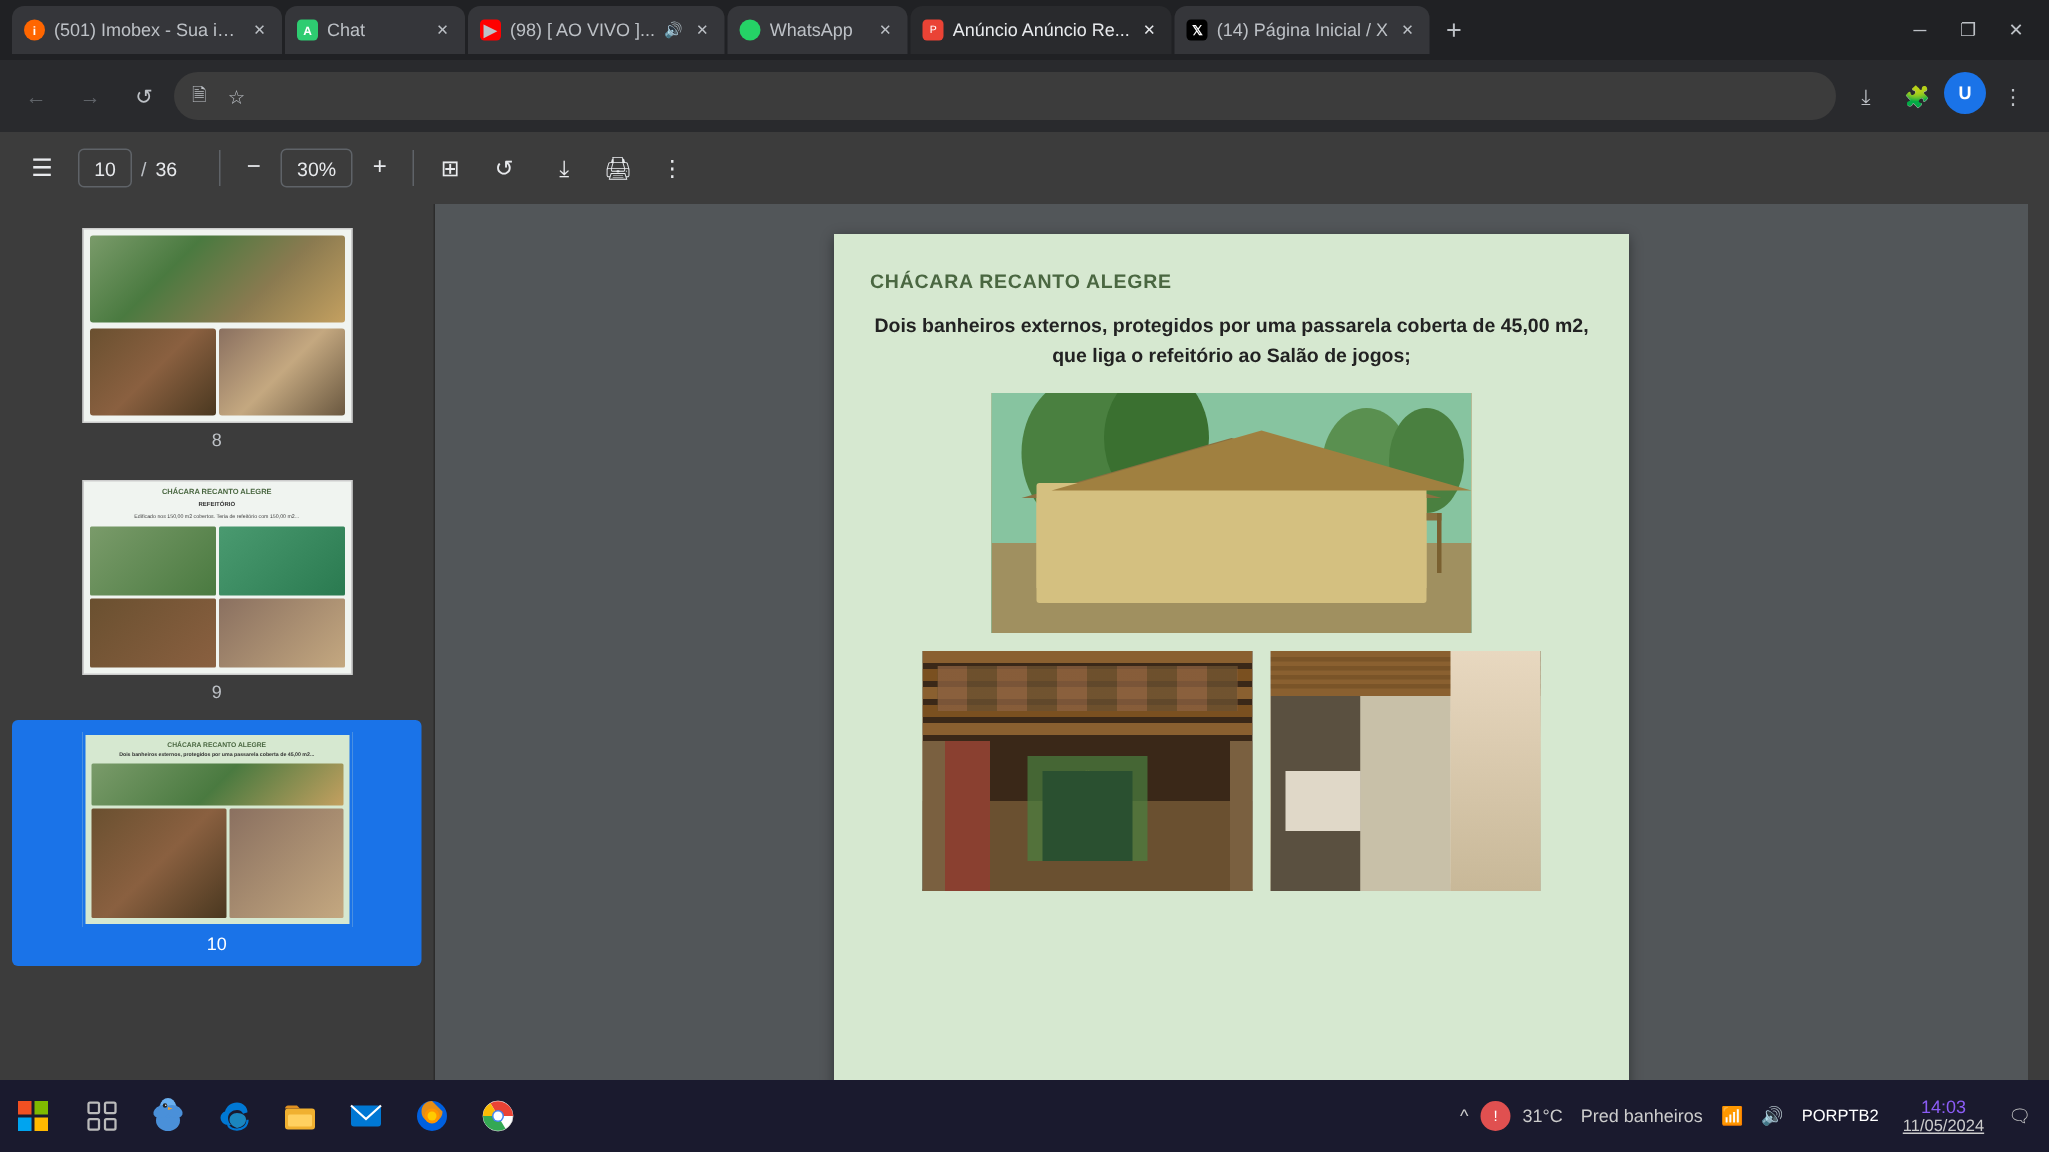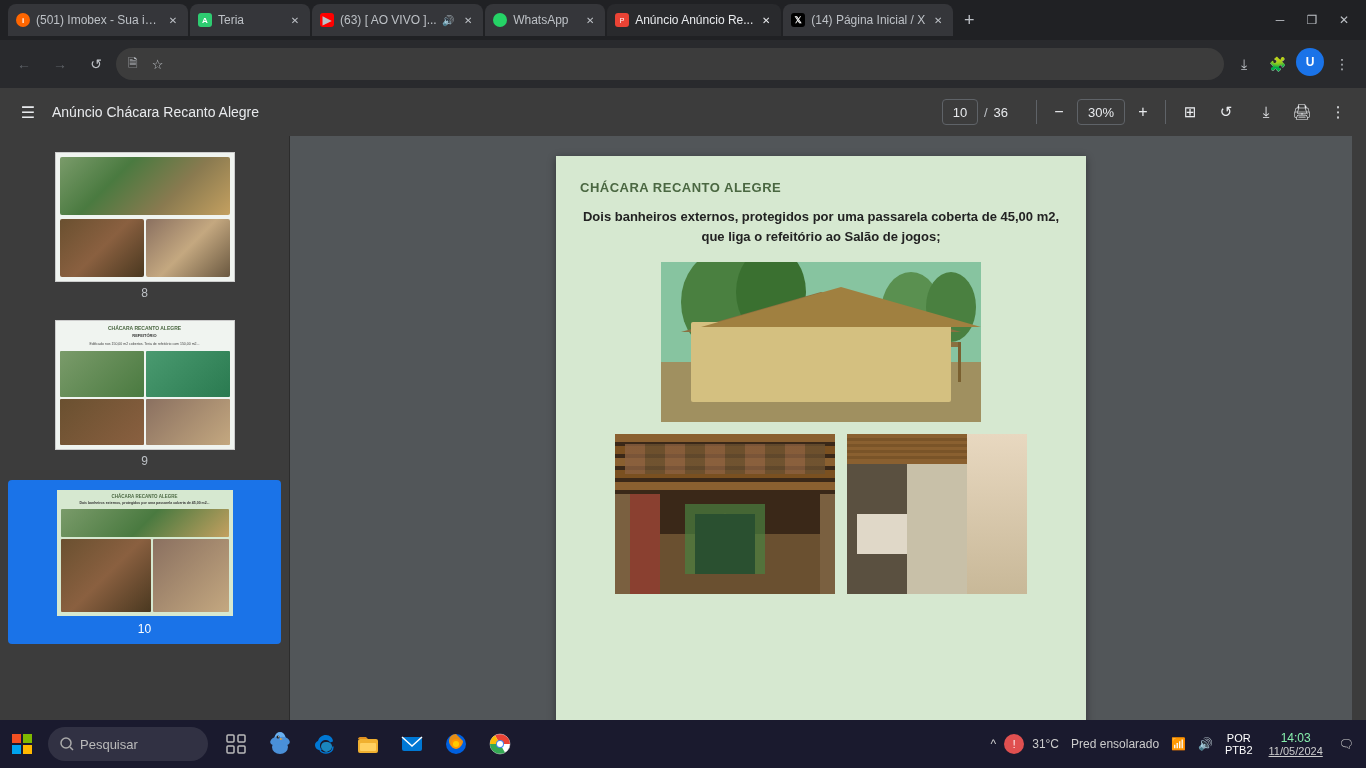--- a/index.html
+++ b/index.html
@@ -130,23 +130,23 @@
 
     
     .taskbar { display: flex; align-items: center; height: 48px; background: #1a1a2e; position: fixed; bottom: 0; width: 1366px; }
     .taskbar-start { width: 44px; height: 100%; display: flex; align-items: center; justify-content: center; cursor: pointer; color: white; font-size: 18px; }
     .taskbar-search { display: flex; align-items: center; gap: 6px; background: rgba(255,255,255,0.1); border-radius: 20px; padding: 4px 12px; margin: 0 4px; cursor: pointer; color: #bbb; font-size: 13px; height: 34px; min-width: 160px; }
     .taskbar-center { display: flex; align-items: center; gap: 4px; margin-left: 4px; }
     .taskbar-icon { width: 40px; height: 40px; display: flex; align-items: center; justify-content: center; border-radius: 4px; cursor: pointer; position: relative; }
     .taskbar-right { margin-left: auto; display: flex; align-items: center; gap: 4px; padding-right: 8px; }
     .sys-icon { color: #ccc; font-size: 12px; cursor: pointer; padding: 4px; }
     .clock-area { display: flex; flex-direction: column; align-items: center; padding: 4px 8px; cursor: pointer; }
-    .clock-time { color: #86efac; font-size: 12px; }
+    .clock-time { color: #8b5cf6; font-size: 12px; }
     .clock-date { color: #ccc; font-size: 11px; text-decoration: underline; }
-    .lang-area { display: flex; flex-direction: column; align-items: center; padding: 4px; cursor: pointer; }
+    .lang-area { display: flex; align-items: center; padding: 4px; cursor: pointer; }
     .lang-text { color: white; font-size: 11px; }
 
     
     .fav-imobex { width: 14px; height: 14px; background: #ff6600; border-radius: 50%; display: flex; align-items: center; justify-content: center; font-size: 8px; color: white; font-weight: bold; }
     .fav-chat { width: 14px; height: 14px; background: #2ecc71; border-radius: 3px; display: flex; align-items: center; justify-content: center; font-size: 8px; color: white; font-weight: bold; }
     .fav-yt { width: 14px; height: 14px; background: #ff0000; border-radius: 3px; display: flex; align-items: center; justify-content: center; }
     .fav-wa { width: 14px; height: 14px; background: #25d366; border-radius: 50%; }
     .fav-pdf { width: 14px; height: 14px; background: #ea4335; border-radius: 3px; display: flex; align-items: center; justify-content: center; font-size: 7px; color: white; }
     .fav-x { width: 14px; height: 14px; background: #000; border-radius: 3px; display: flex; align-items: center; justify-content: center; font-size: 9px; color: white; font-weight: bold; }
   </style>
@@ -158,27 +158,27 @@
   <div class="tab-bar">
 
     <div class="tab">
       <div class="fav-imobex">i</div>
       <span class="tab-title">(501) Imobex - Sua in...</span>
       <div class="tab-close">✕</div>
     </div>
 
     <div class="tab">
       <div class="fav-chat">A</div>
-      <span class="tab-title">Teria</span>
+      <span class="tab-title">Chat</span>
       <div class="tab-close">✕</div>
     </div>
 
     <div class="tab">
       <div class="fav-yt">▶</div>
-      <span class="tab-title">(63) [ AO VIVO ]...</span>
+      <span class="tab-title">(98) [ AO VIVO ]...</span>
       <span class="tab-audio">🔊</span>
       <div class="tab-close">✕</div>
     </div>
 
     <div class="tab">
       <div class="fav-wa"></div>
       <span class="tab-title">WhatsApp</span>
       <div class="tab-close">✕</div>
     </div>
 
@@ -219,21 +219,20 @@
       <div class="profile-btn">U</div>
       <div class="toolbar-btn">⋮</div>
     </div>
   </div>
 </div>
 
 <div class="pdf-viewer">
 
   <div class="pdf-toolbar">
     <div class="pdf-menu-btn">☰</div>
-    <span class="pdf-title">Anúncio Chácara Recanto Alegre</span>
     <div class="pdf-page-controls">
       <input type="text" class="pdf-page-input" value="10" style="">
       <span class="pdf-page-sep">/</span>
       <span>36</span>
     </div>
     <div class="pdf-zoom-controls">
       <div class="pdf-divider"></div>
       <div class="pdf-zoom-btn">−</div>
       <input type="text" class="pdf-zoom-input" value="30%" style="">
       <div class="pdf-zoom-btn">+</div>
@@ -414,27 +413,20 @@
 
   <div class="taskbar-start">
     <svg width="20" height="20" viewBox="0 0 20 20">
       <rect x="0" y="0" width="9" height="9" fill="#f25022"></rect>
       <rect x="11" y="0" width="9" height="9" fill="#7fba00"></rect>
       <rect x="0" y="11" width="9" height="9" fill="#00a4ef"></rect>
       <rect x="11" y="11" width="9" height="9" fill="#ffb900"></rect>
     </svg>
   </div>
 
-  <div class="taskbar-search">
-    <svg width="14" height="14" viewBox="0 0 14 14">
-      <circle cx="6" cy="6" r="5" fill="none" stroke="#aaa" stroke-width="1.5"></circle>
-      <line x1="10" y1="10" x2="13" y2="13" stroke="#aaa" stroke-width="1.5"></line>
-    </svg>
-    <span>Pesquisar</span>
-  </div>
 
   <div class="taskbar-center">
 
     <div class="taskbar-icon">
       <svg width="20" height="20" viewBox="0 0 20 20">
         <rect x="1" y="1" width="7" height="7" rx="1" fill="none" stroke="#bbb" stroke-width="1.5"></rect>
         <rect x="12" y="1" width="7" height="7" rx="1" fill="none" stroke="#bbb" stroke-width="1.5"></rect>
         <rect x="1" y="12" width="7" height="7" rx="1" fill="none" stroke="#bbb" stroke-width="1.5"></rect>
         <rect x="12" y="12" width="7" height="7" rx="1" fill="none" stroke="#bbb" stroke-width="1.5"></rect>
       </svg>
@@ -500,21 +492,21 @@
   <div class="taskbar-right">
 
     <div class="sys-icon">^</div>
 
     <div style="width:20px; height:20px; background:#e05050; border-radius:50%; display:flex; align-items:center; justify-content:center;">
       <span style="color:white; font-size:10px;">!</span>
     </div>
 
     <span class="sys-icon">31°C</span>
 
-    <span class="sys-icon">Pred ensolarado</span>
+    <span class="sys-icon">Pred banheiros</span>
 
     <span class="sys-icon">📶</span>
 
     <span class="sys-icon">🔊</span>
 
     <div class="lang-area">
       <span class="lang-text">POR</span>
       <span class="lang-text">PTB2</span>
     </div>
 

